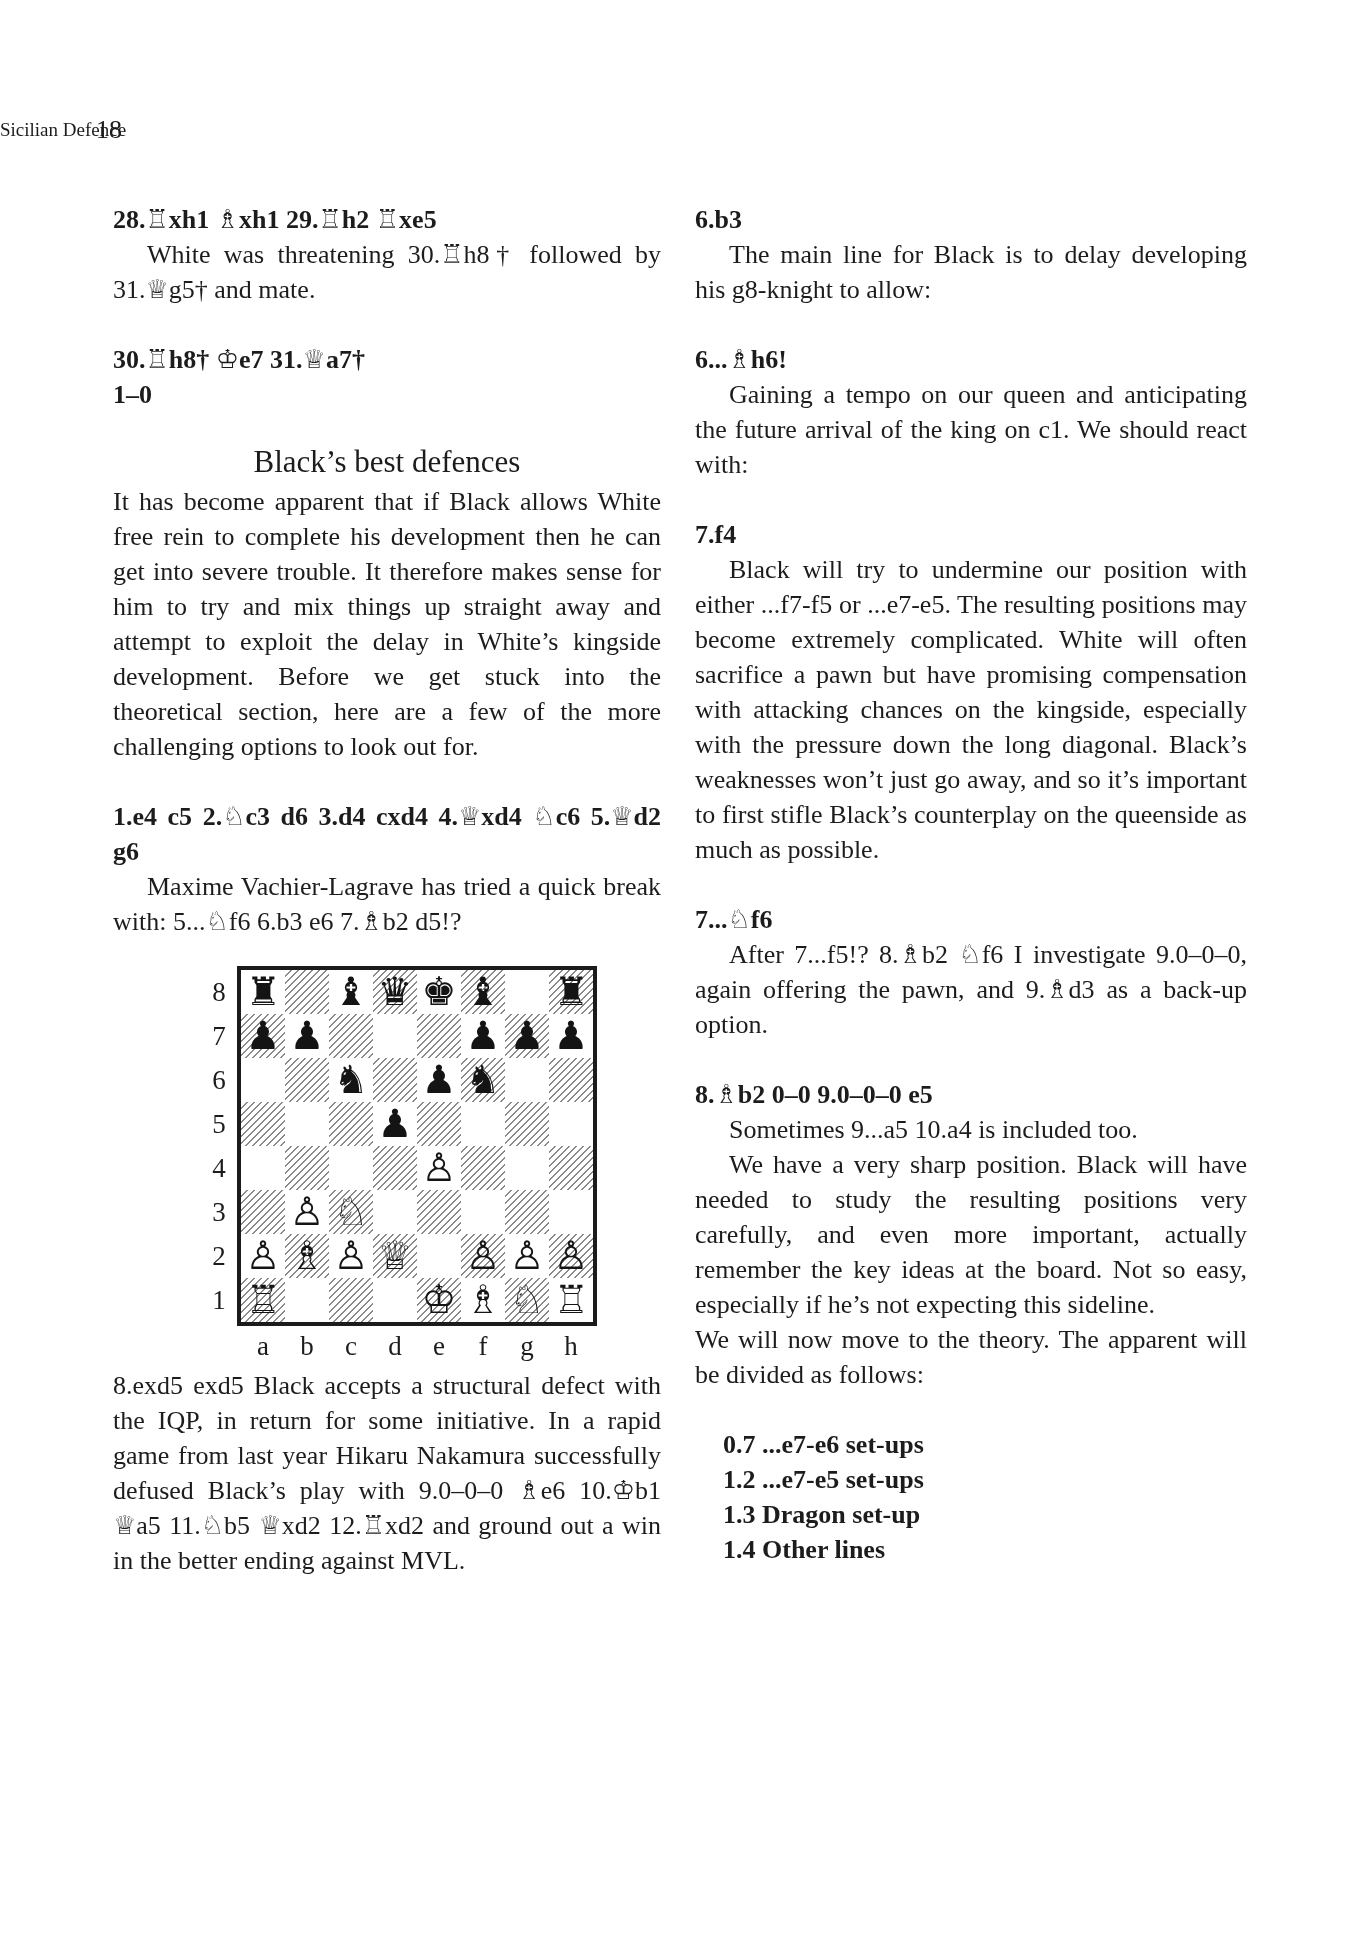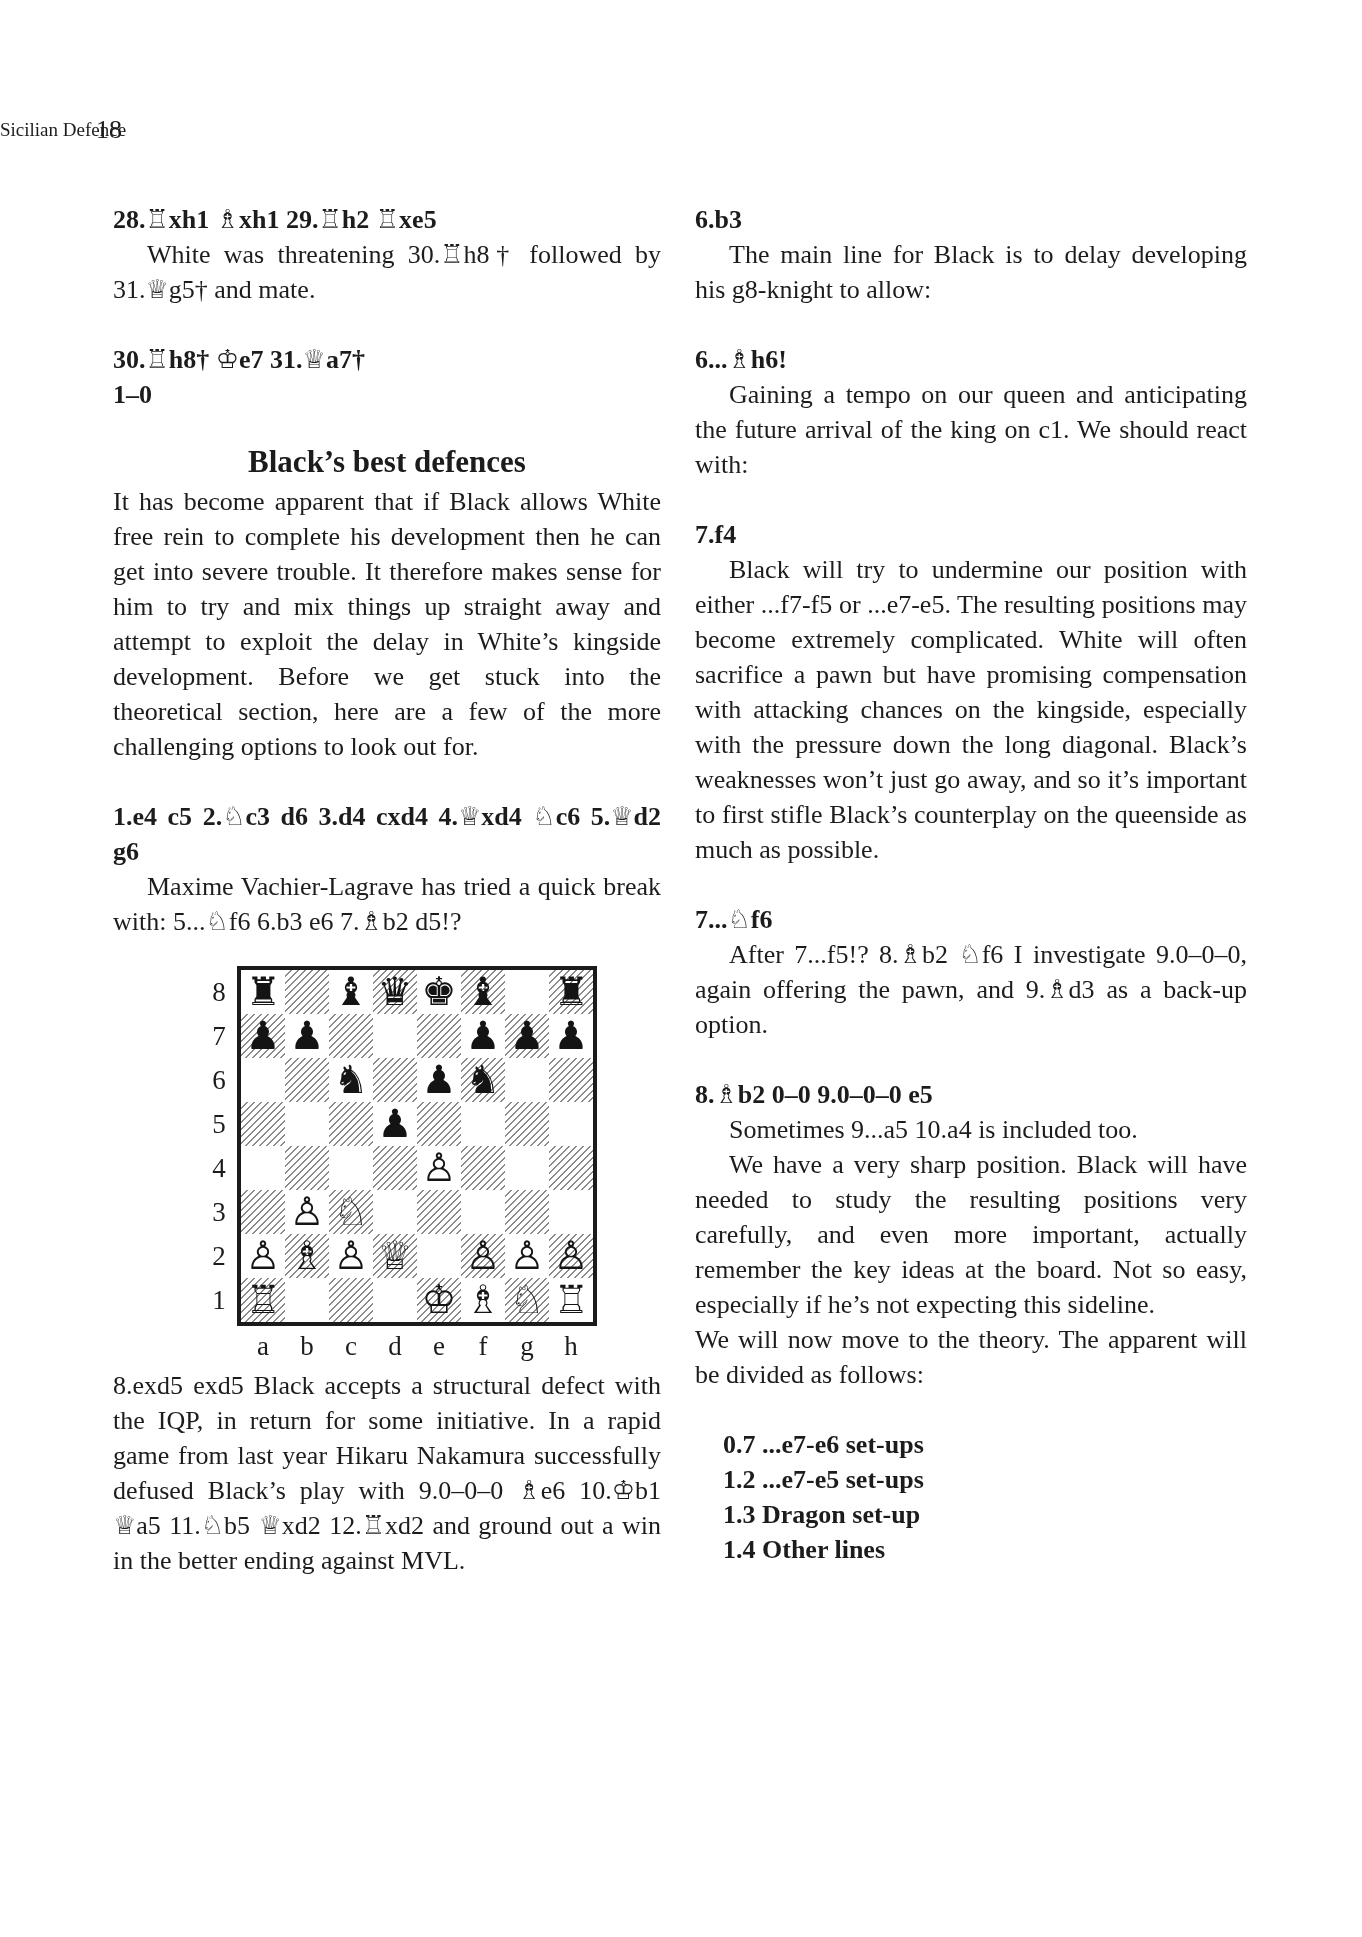--- a/index.html
+++ b/index.html
@@ -27,21 +27,21 @@
   .col.left{left:113px;width:548px;}
   .col.right{left:695px;width:552px;}
   .col p{margin:0;text-align:justify;}
   .col .move{font-weight:bold;text-align:justify;}
   .indent{text-indent:34px;}
   .gap{margin-top:35px;}
   .col.right .gap{}
   .heading{
     margin:28px 0 0 0;
     font-size:31px;line-height:44px;
-    font-weight:bold;text-align:center;
+    font-weight:normal;text-align:center;
   }
   .after-heading{margin-top:31px;}
   
   .board-block{margin:27px 0 0 88px;}
   .board-top{display:flex;}
   .ranks{width:36px;padding-top:4px;}
   .rank{
     height:44px;line-height:44px;text-align:center;
     font-size:27px;
   }

